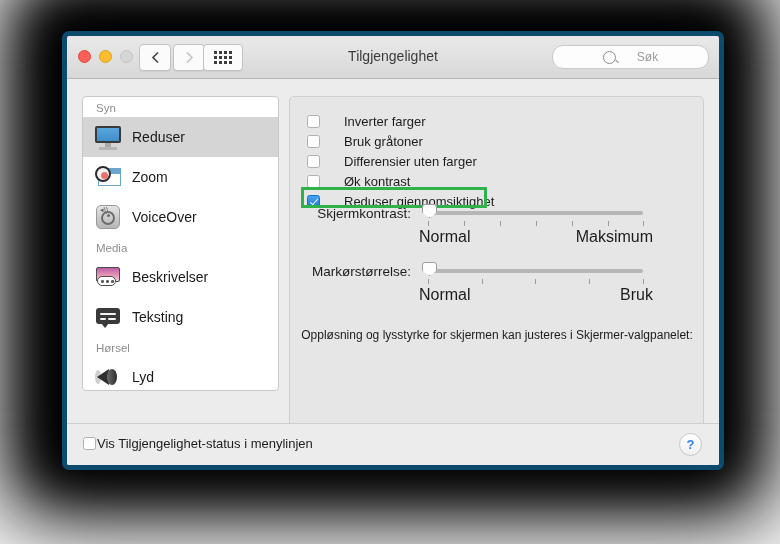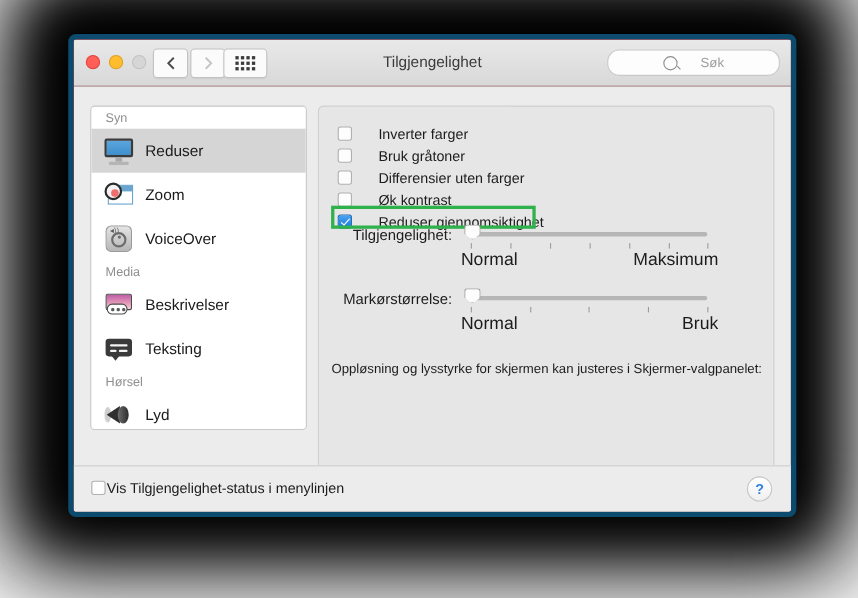--- a/index.html
+++ b/index.html
@@ -534,21 +534,21 @@
           </div>
           <div class="cbrow">
             <span class="cbox checked"></span>
             <span class="cblabel">Reduser gjennomsiktighet</span>
             <span class="highlight"></span>
           </div>
         </div>
 
         <div class="sliderblock" style="top:107px">
           <div class="srow2">
-            <span class="slabel">Tilgjengelighet:</span>
+            <span class="slabel">Skjermkontrast:</span>
             <span class="sliderwrap">
               <span class="track"></span>
               <span class="thumb"></span>
               <span class="ticks">
                 <i style="left:0px"></i>
                   <i style="left:36px"></i>
                   <i style="left:72px"></i>
                 <i style="left:108px"></i>
                   <i style="left:144px"></i>
                   <i style="left:180px"></i>

